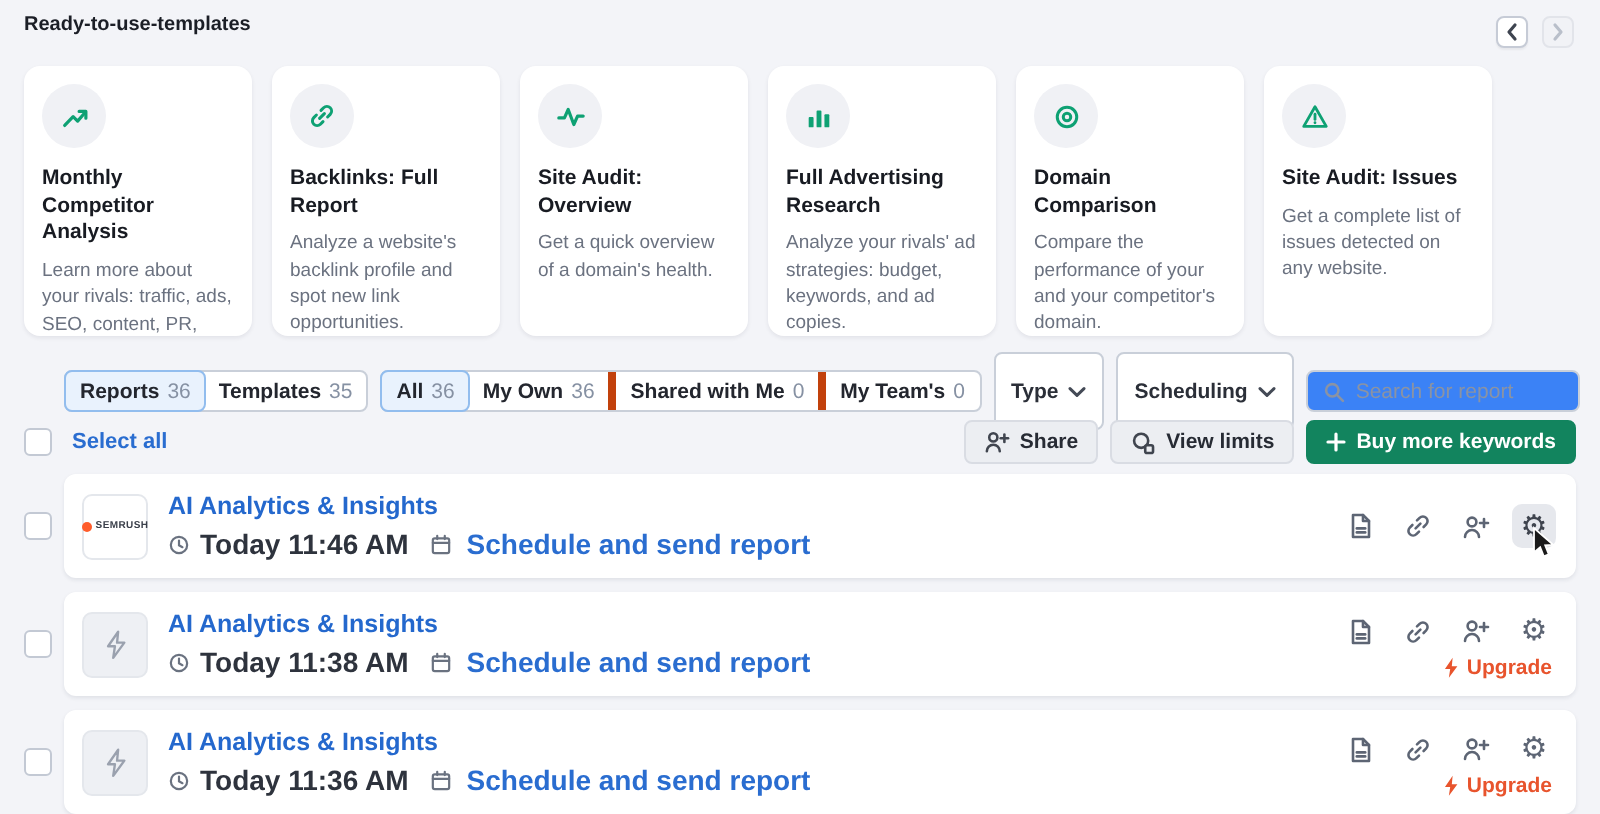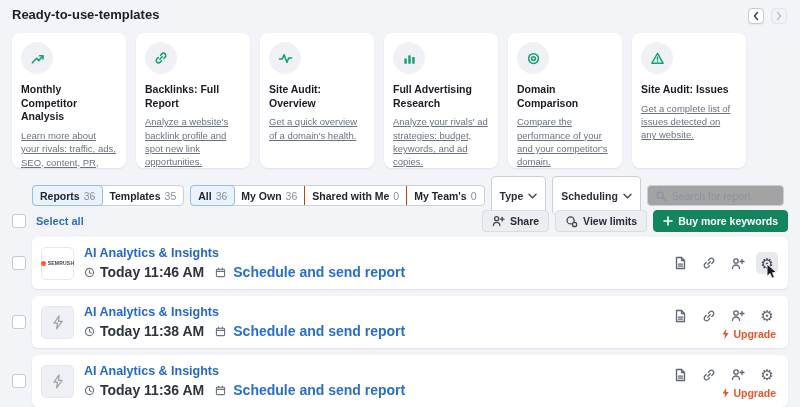--- a/index.html
+++ b/index.html
@@ -6,44 +6,44 @@
   html,body { width:800px; height:407px; }
   body {
     position:relative; overflow:hidden;
     background:#f3f4f8;
     font-family:"Liberation Sans", sans-serif;
     color:#23262e;
   }
   svg { display:block; }
 
   
-  .page-title { position:absolute; left:12px; top:7px; font-size:13px; font-weight:bold; color:#1b1e26; }
+  .page-title { position:absolute; left:12px; top:7px; font-size:10px; font-weight:bold; color:#1b1e26; }
   .carousel-nav { position:absolute; top:8px; right:13px; display:flex; gap:7px; }
   .nav-btn { width:16px; height:16px; border-radius:4px; display:flex; align-items:center; justify-content:center; cursor:pointer; }
   .nav-btn.prev { background:#fff; border:1px solid #c6cbd6; color:#3e4450; box-shadow:0 1px 1px rgba(0,0,0,.05); }
   .nav-btn.next { background:#f1f2f6; border:1px solid #e2e4ea; color:#b9bfca; }
 
   
   .cards { position:absolute; left:12px; top:33px; display:flex; gap:10px; }
   .card { width:114px; height:135px; background:#fff; border-radius:8px; padding:9px; overflow:hidden;
           box-shadow:0 1px 2px rgba(25,30,50,.08); cursor:pointer; }
   .card-icon { width:32px; height:32px; border-radius:50%; background:#f0f1f5; display:flex; align-items:center; justify-content:center; color:#0ea173; }
   .card-title { margin-top:9px; font-size:10.5px; font-weight:bold; color:#181b22; line-height:1.3; }
-  .card-desc { margin-top:5px; font-size:9.5px; color:#6b7280; line-height:1.4;text-decoration:underline; }
+  .card-desc { margin-top:5px; font-size:9.5px; color:#6b7280; line-height:1.4; }
 
   
   .filter-row { position:absolute; left:12px; top:185px; display:flex; gap:6px; align-items:center; height:21px; font-size:10.5px;padding-left:20px; }
   .seg-group { display:flex; background:#fff; border:1px solid #c9cfd9; border-radius:4px; height:21px; align-items:stretch; }
-  .seg { display:flex; align-items:center; gap:4px; padding:0 7px; color:#23262e; font-weight:bold; border-right:1px solid #c2410c; cursor:pointer; white-space:nowrap; }
+  .seg { display:flex; align-items:center; gap:4px; padding:0 7px; color:#23262e; font-weight:bold; border-right:4px solid #c2410c; cursor:pointer; white-space:nowrap; }
   .seg:last-child { border-right:none; }
   .seg .count { color:#8691a3; font-weight:normal; }
   .seg.selected { position:relative; z-index:1; margin:-1px; border:1px solid #92bdee; border-radius:4px; background:#e9f2fd; }
   .dropdown { display:flex; align-items:center; gap:5px; background:#fff; border:1px solid #c9cfd9; border-radius:4px; height:39px; padding:0 8px; color:#2b2f38; font-weight:bold; cursor:pointer; white-space:nowrap; }
   .dropdown .chev { color:#444a56; }
-  .search { display:flex; align-items:center; gap:5px; background:#a3a3a3; border:1px solid #c9cfd9; border-radius:4px; height:21px; padding:0 7px; width:137px; color:#8a93a4; }
+  .search { display:flex; align-items:center; gap:5px; background:#3b82f6; border:1px solid #c9cfd9; border-radius:4px; height:21px; padding:0 7px; width:137px; color:#8a93a4; }
   .search input { border:none; outline:none; background:transparent; font-family:inherit; font-size:10.5px; width:100%; color:#2b2f38; }
   .search input::placeholder { color:#8a93a4; }
 
   
   .toolbar { position:absolute; top:210px; left:12px; right:12px; display:flex; align-items:center; height:22px; }
   .checkbox { width:14px; height:14px; border:1px solid #c3c9d4; border-radius:3px; background:#fff; cursor:pointer; flex:none; }
   .select-all { margin-left:10px; color:#2a6dd0; font-size:11px; font-weight:bold; cursor:pointer; }
   .toolbar-right { margin-left:auto; display:flex; gap:6px;text-align:right; }
   .btn { display:flex; align-items:center; gap:5px; height:22px; padding:0 9px; border-radius:4px; font-size:10.5px; cursor:pointer; white-space:nowrap; }
   .btn.gray { background:#eceef2; border:1px solid #d9dce3; color:#272b34; font-weight:bold; }

